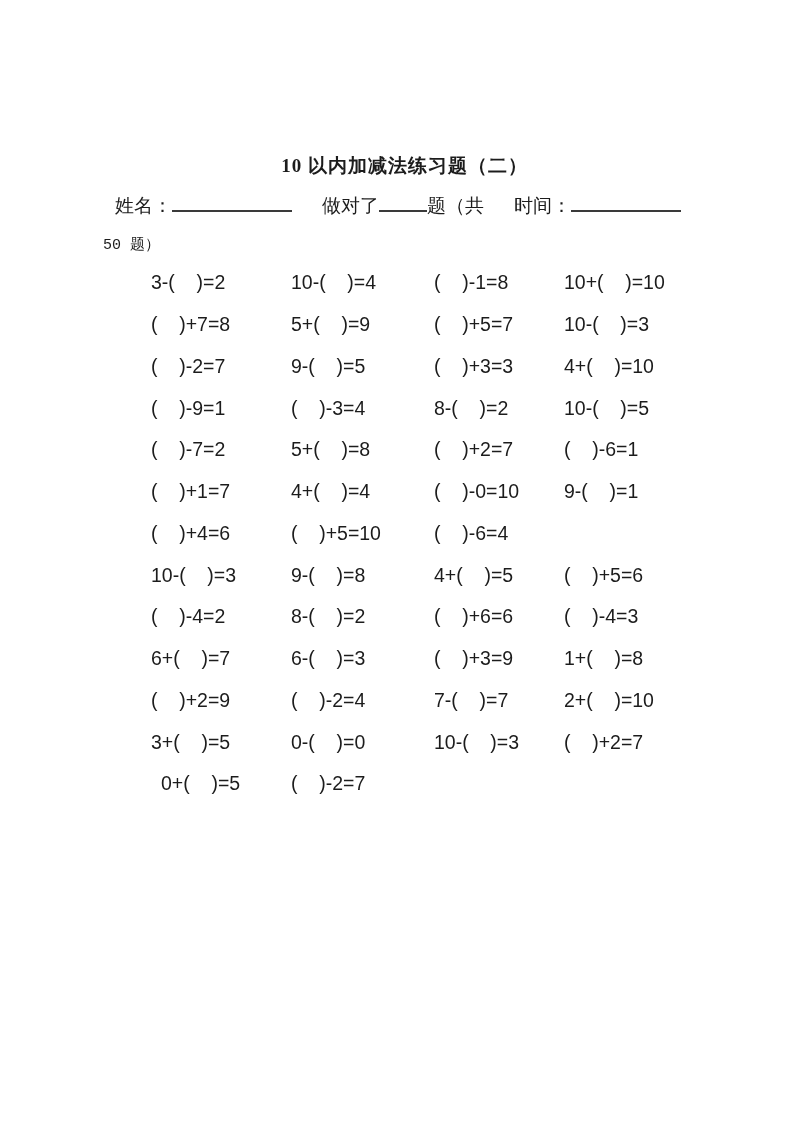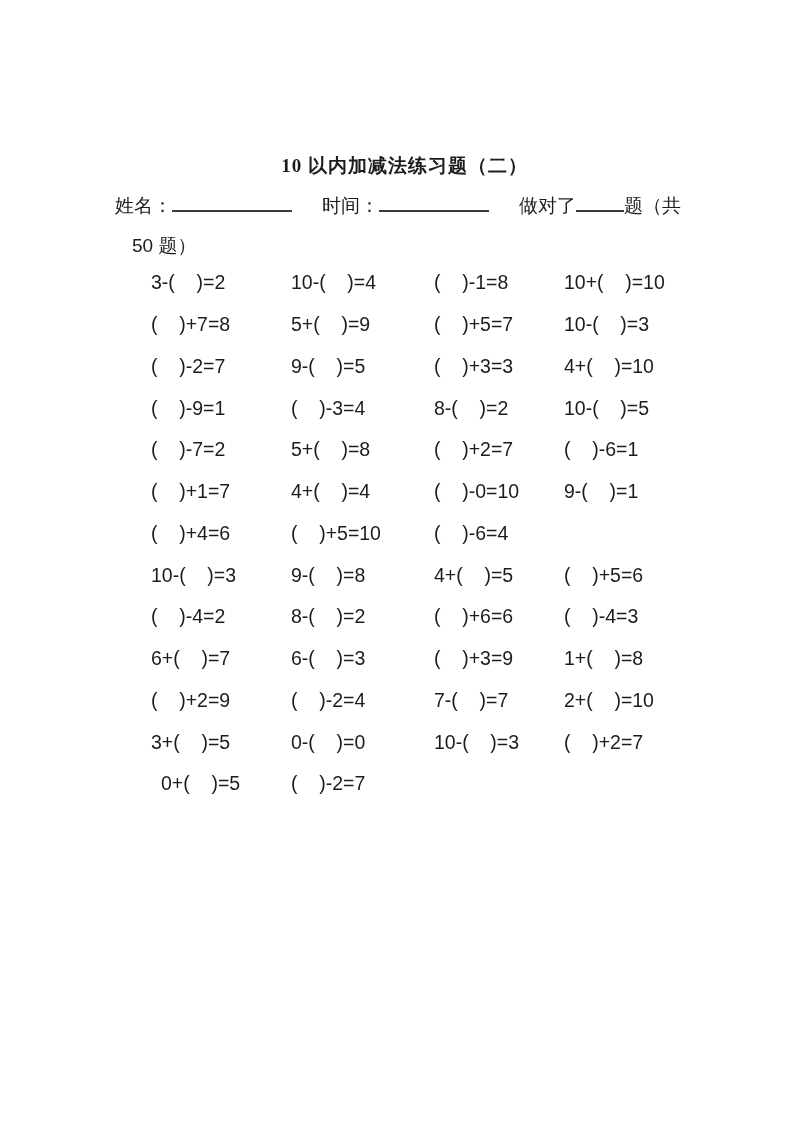--- a/index.html
+++ b/index.html
@@ -42,23 +42,23 @@
     height: 17px;
     border-bottom: 2px solid #3a3a3a;
     vertical-align: baseline;
   }
   .blank-name  { width: 120px; }
   .blank-time  { width: 110px; }
   .blank-score { width: 48px; }
   .meta2 {
     position: absolute;
     top: 234px;
-    left: 132px;
-    font-family: Liberation Sans, sans-serif;
-    font-size: 19px;
+    left: 103px;
+    font-family: Liberation Mono, monospace;
+    font-size: 15px;
     line-height: 24px;
     white-space: pre;
   }
   .problems {
     position: absolute;
     top: 262px;
     left: 115px;
     width: 600px;
   }
   .prow {
@@ -75,22 +75,22 @@
 </style>
 </head>
 <body>
 
 <div class="sheet">
 
   <h1 class="title">10 以内加减法练习题（二）</h1>
 
   <div class="meta">
     <span class="meta-group"><span>姓名：</span><span class="blank blank-name"></span></span>
+    <span class="meta-group"><span>做对了</span><span class="blank blank-score"></span><span>题（共</span></span>
     <span class="meta-group"><span>时间：</span><span class="blank blank-time"></span></span>
-    <span class="meta-group"><span>做对了</span><span class="blank blank-score"></span><span>题（共</span></span>
   </div>
 
   <div class="meta2">50 题）</div>
 
   <div class="problems">
 
     <div class="prow">
       <span class="cell">3-(    )=2</span>
       <span class="cell">10-(    )=4</span>
       <span class="cell">(    )-1=8</span>

